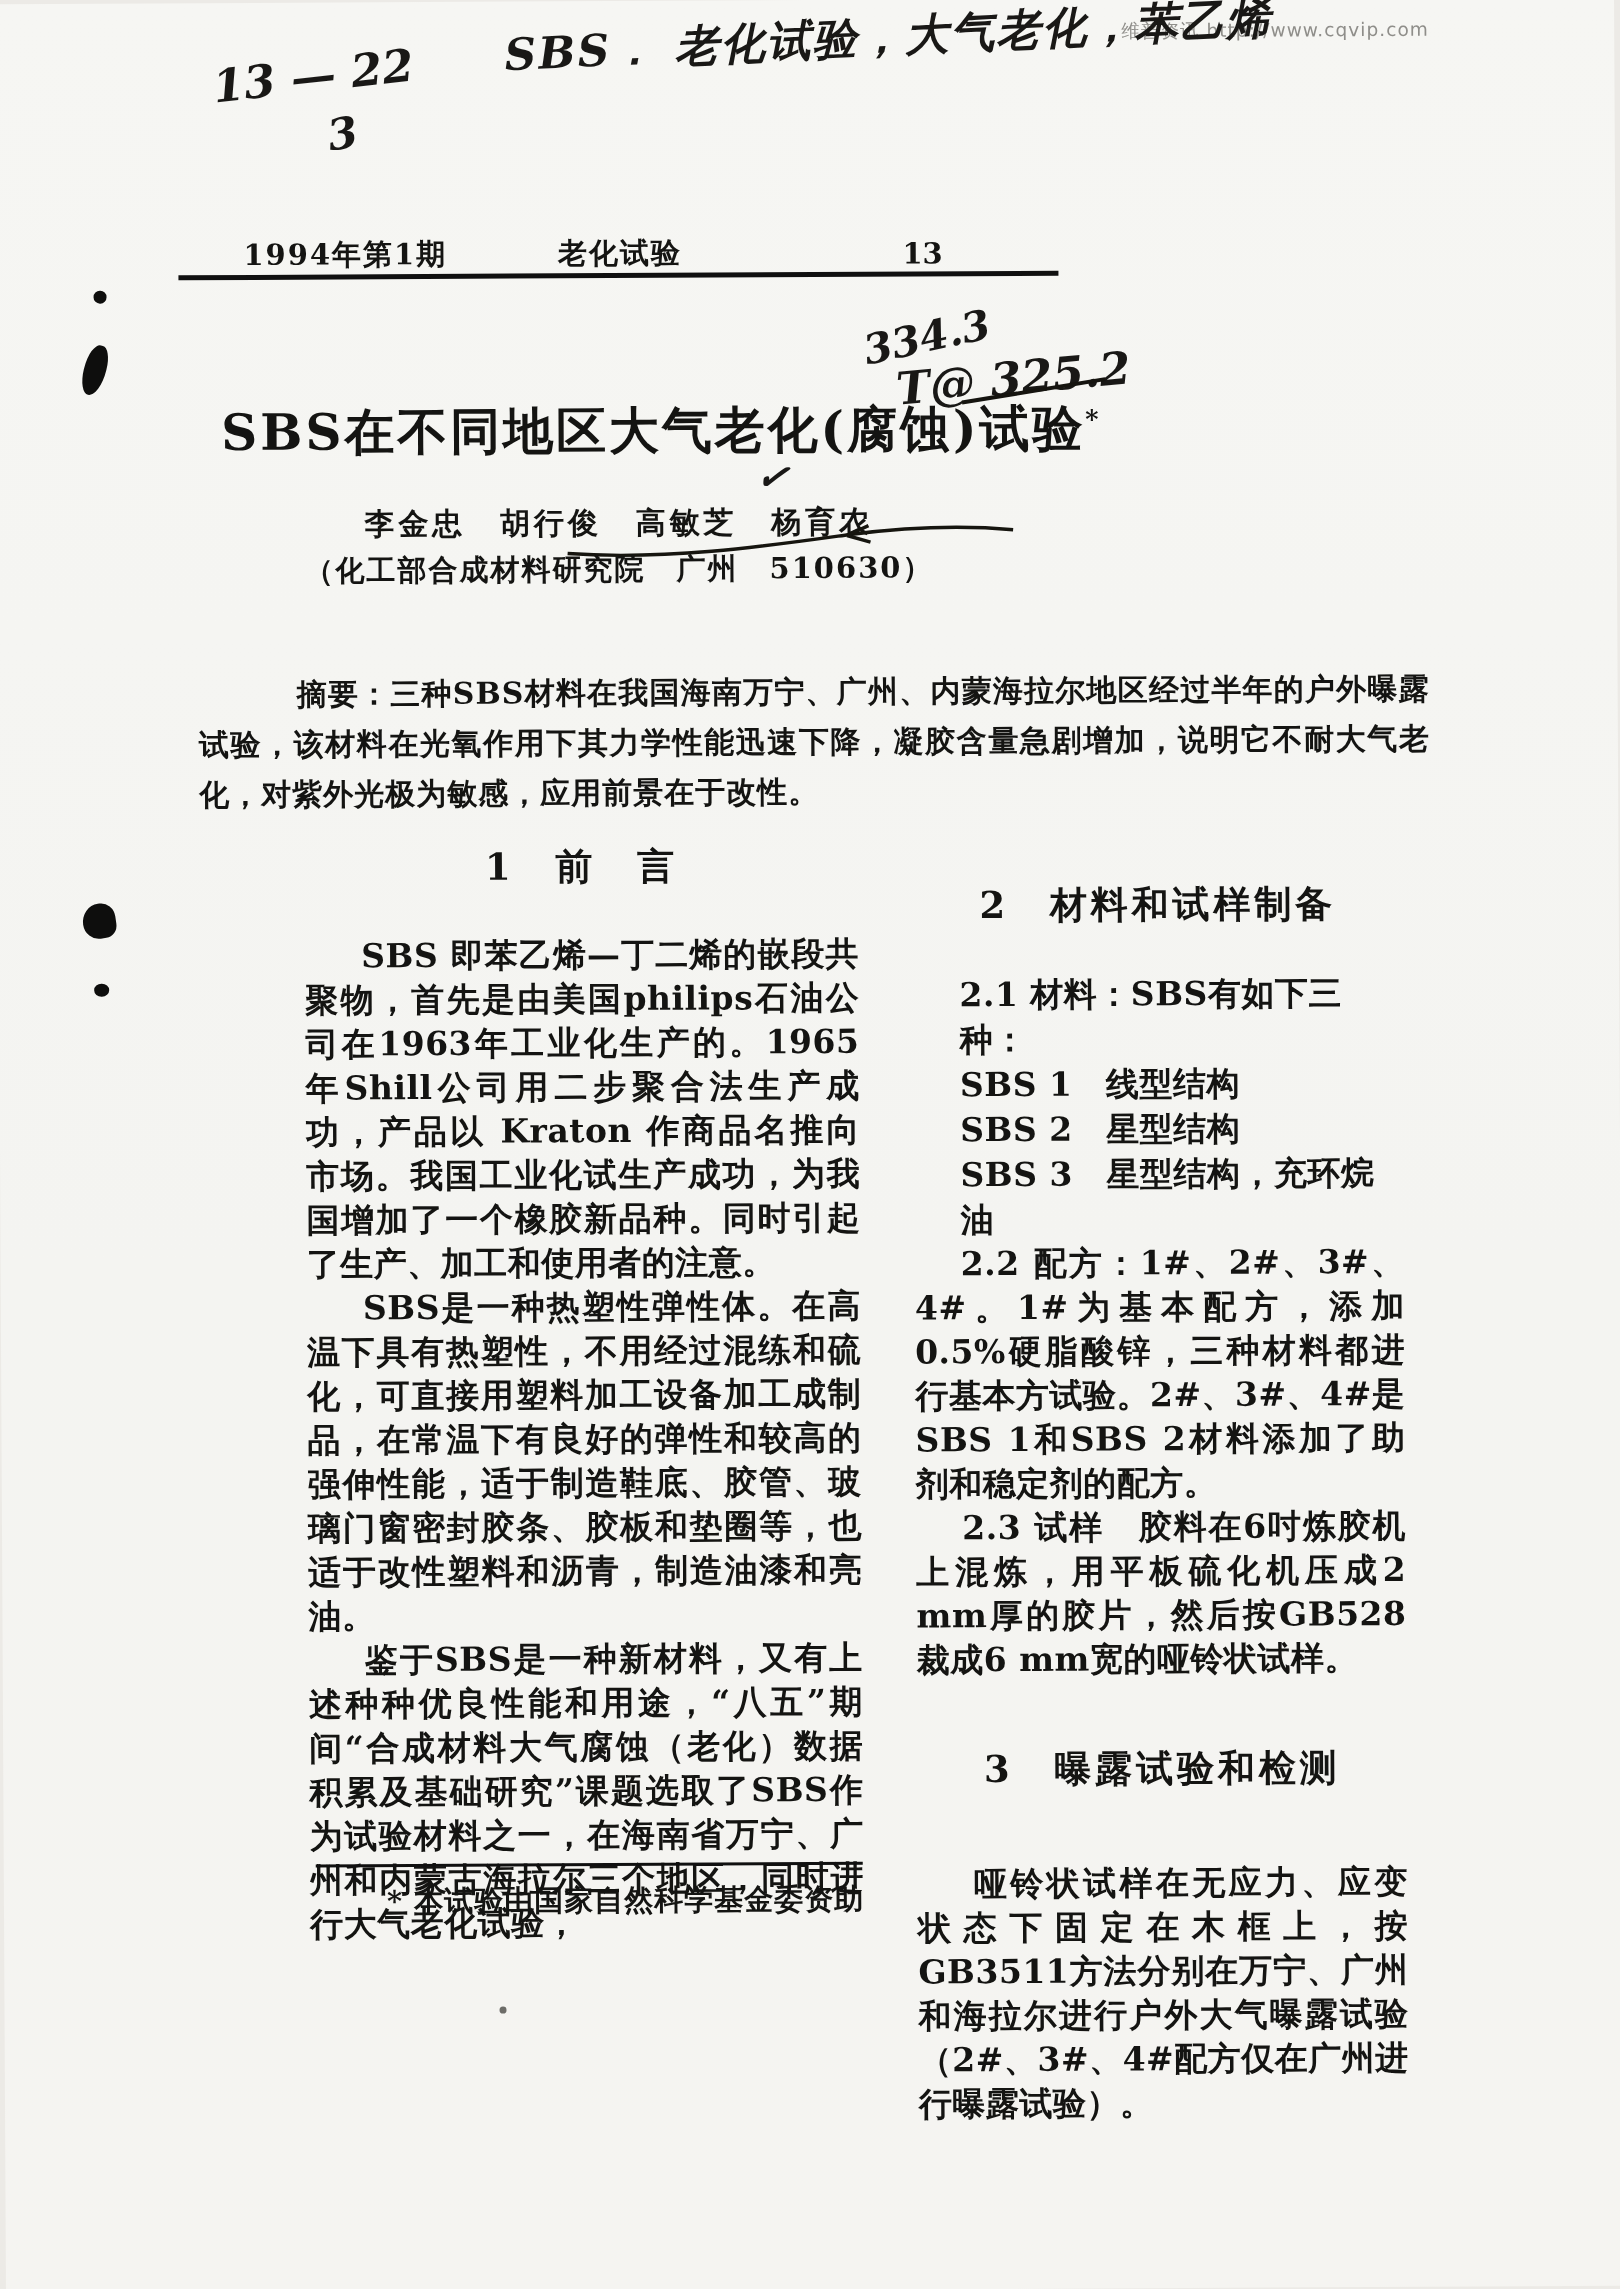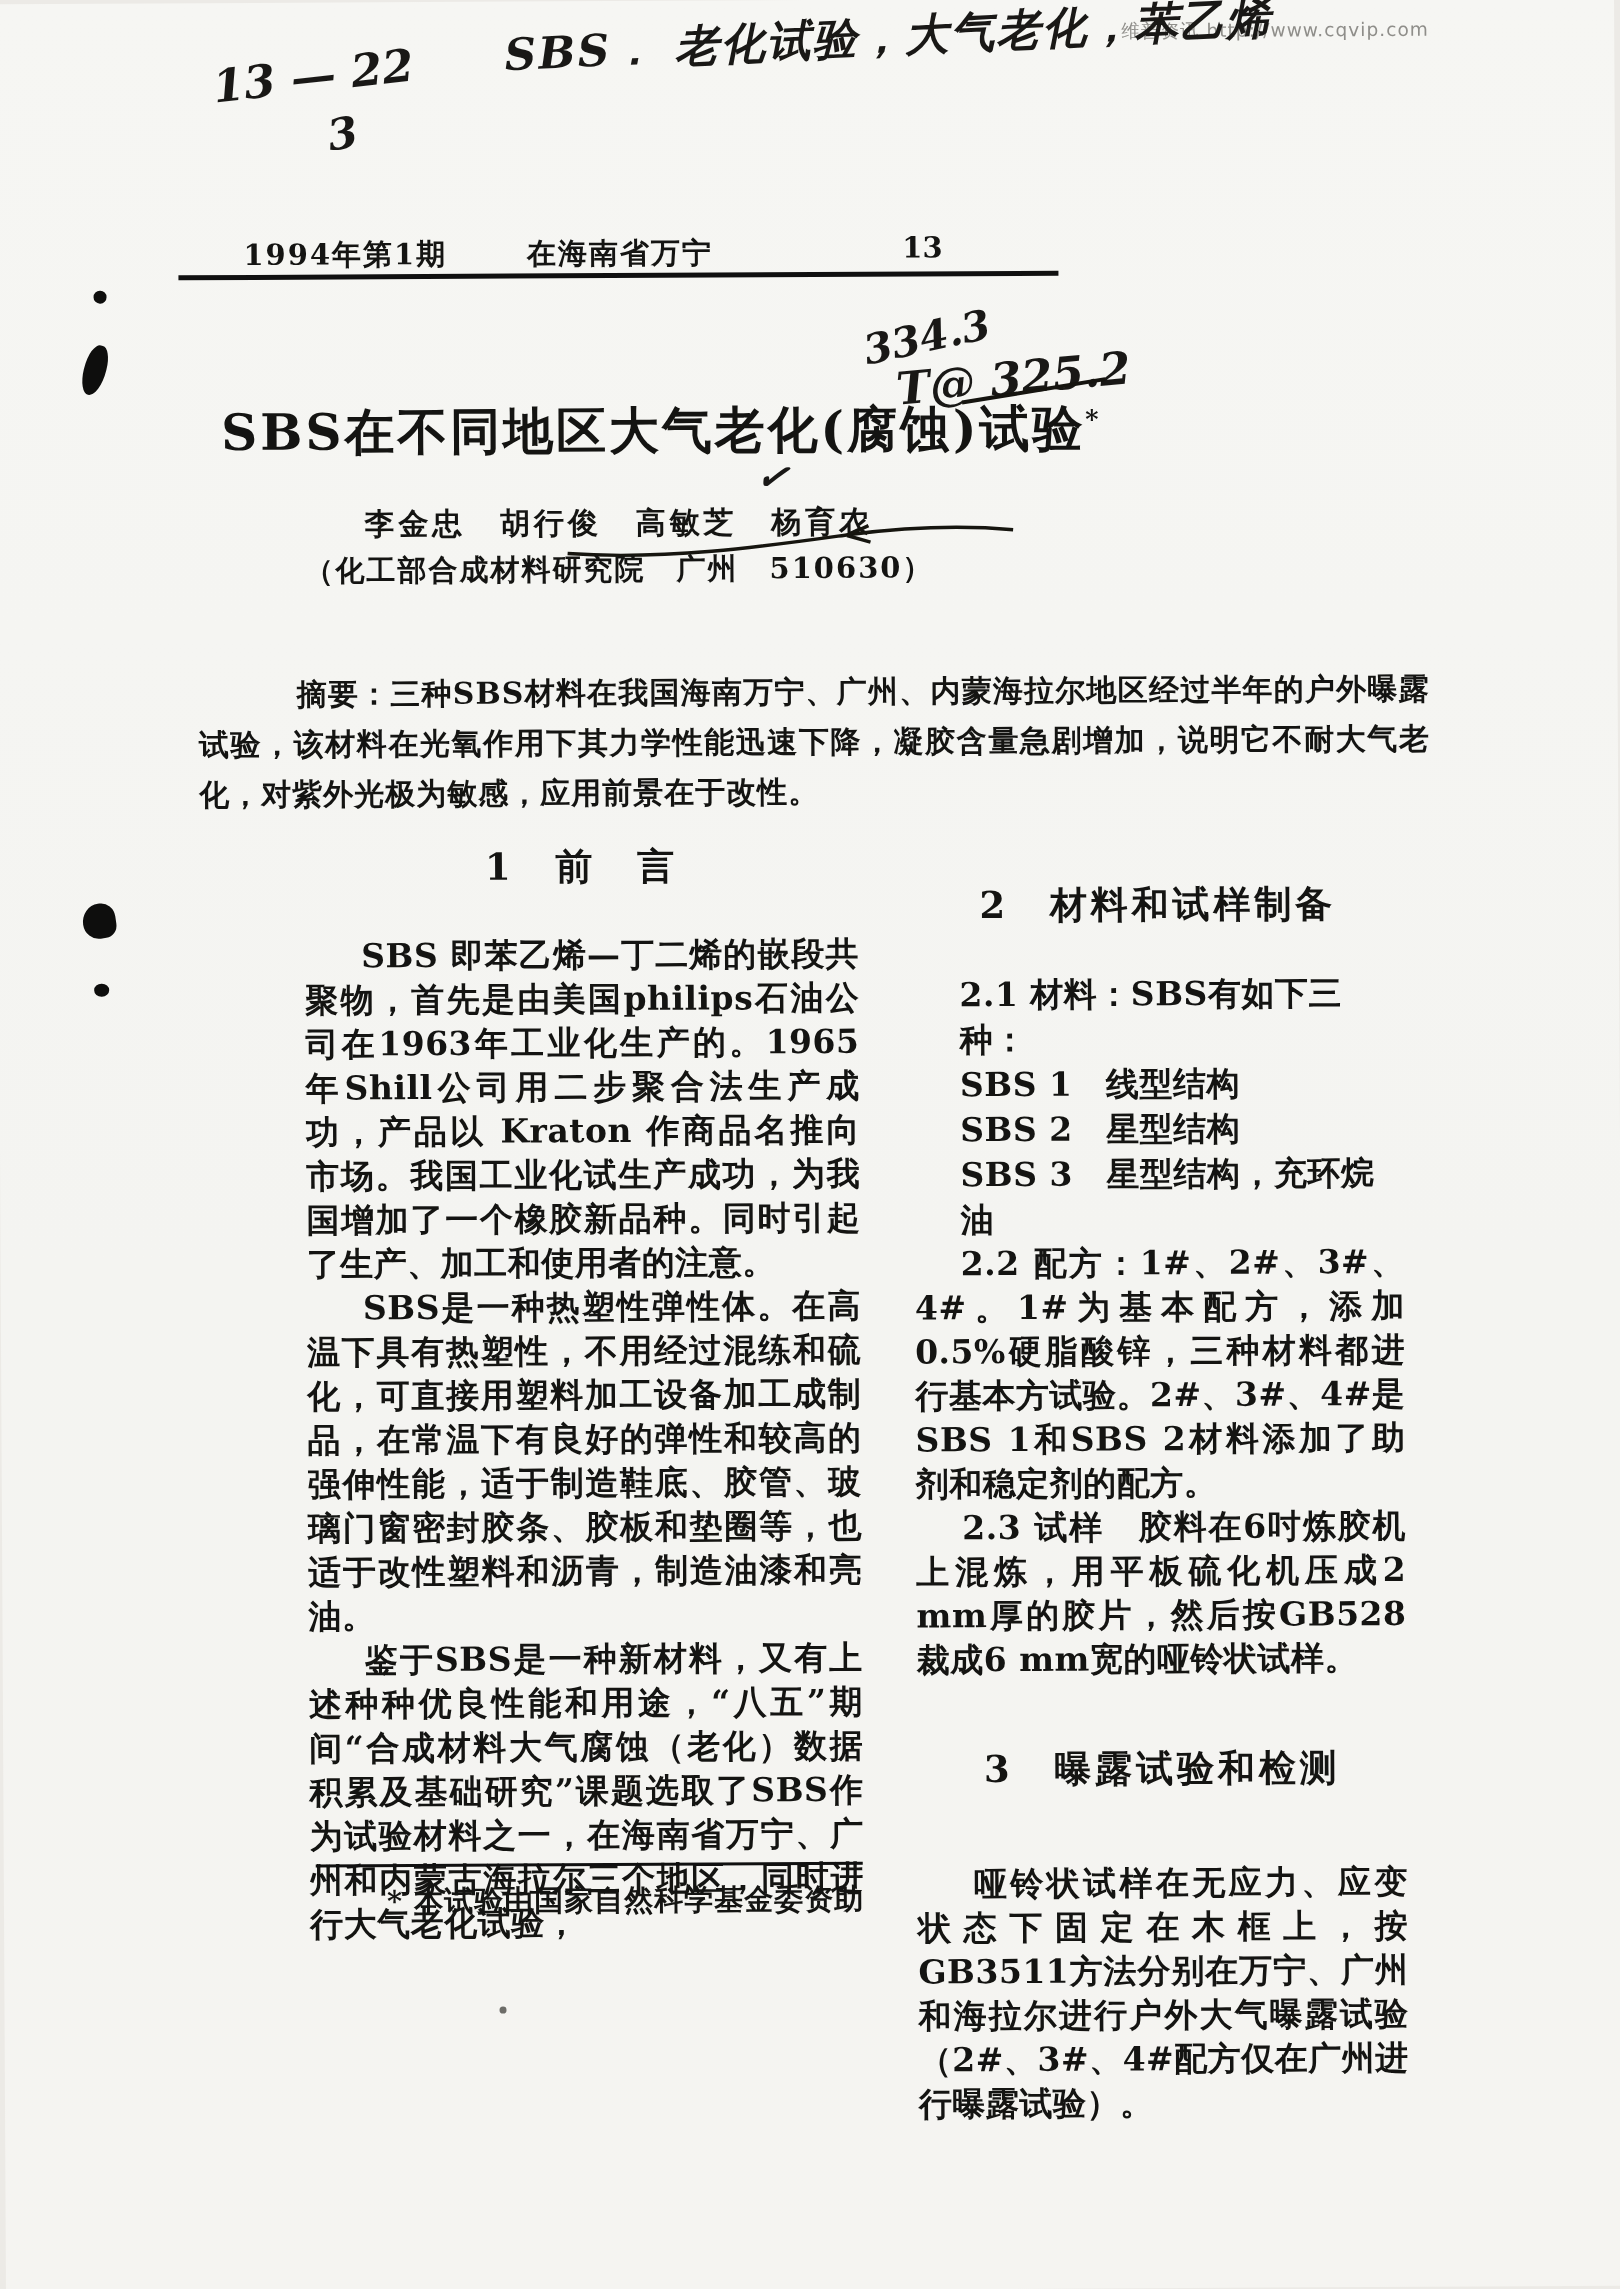--- a/index.html
+++ b/index.html
@@ -50,24 +50,24 @@
 
 <div id="page">
 
   <div class="abs watermark" style="left:1127px;top:19.6px;">维普资讯 http://www.cqvip.com</div>
 
   <div class="abs hand" style="left:218px;top:47px;font-size:45px;transform:rotate(-6deg);">13 — 22</div>
   <div class="abs hand" style="left:333px;top:106px;font-size:43px;transform:rotate(-9deg);">3</div>
   <div class="abs hand" style="left:510px;top:7.8px;font-size:44px;transform:rotate(-2.5deg);letter-spacing:2px;">SBS． 老化试验，大气老化，苯乙烯</div>
 
   <div class="abs" style="left:186px;top:233px;width:877px;display:flex;justify-content:center;">
-    <span class="hdr">在海南省万宁</span>
+    <span class="hdr">老化试验</span>
   </div>
   <div class="abs hdr" style="left:248px;top:233px;">1994年第1期</div>
-  <div class="abs hdr" style="left:907px;top:231px;letter-spacing:0;">13</div>
+  <div class="abs hdr" style="left:907px;top:237px;letter-spacing:0;">13</div>
   <div class="abs rule" style="left:183px;top:272px;width:880px;height:4.9px;"></div>
 
   <div class="abs title" style="left:225px;top:397px;width:794px;"><span>SBS在不同地区大气老化(腐蚀)试验</span><sup>*</sup></div>
 
   <div class="abs hand" style="left:760px;top:453px;font-size:39px;transform:rotate(9deg);">✓</div>
 
   <div class="abs authors" style="left:225px;top:502px;width:794px;">李金忠　胡行俊　高敏芝　杨育农</div>
 
   <svg class="abs" style="left:564px;top:523px;" width="461" height="43" viewBox="0 0 470 44">
     <path d="M6,30 C110,38 220,22 295,12 C360,4 420,4 462,8" stroke="#16150f" stroke-width="3.5" fill="none"></path>

